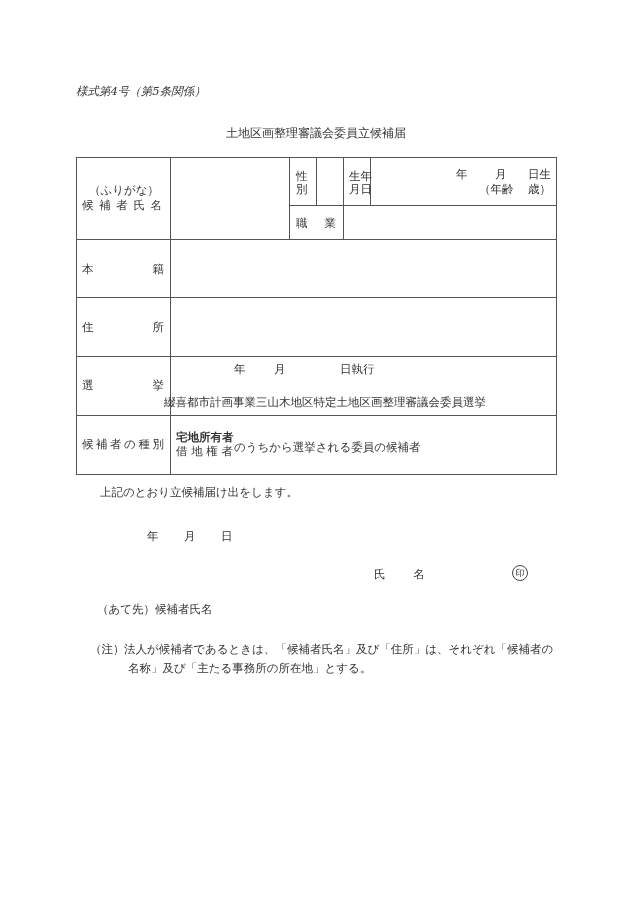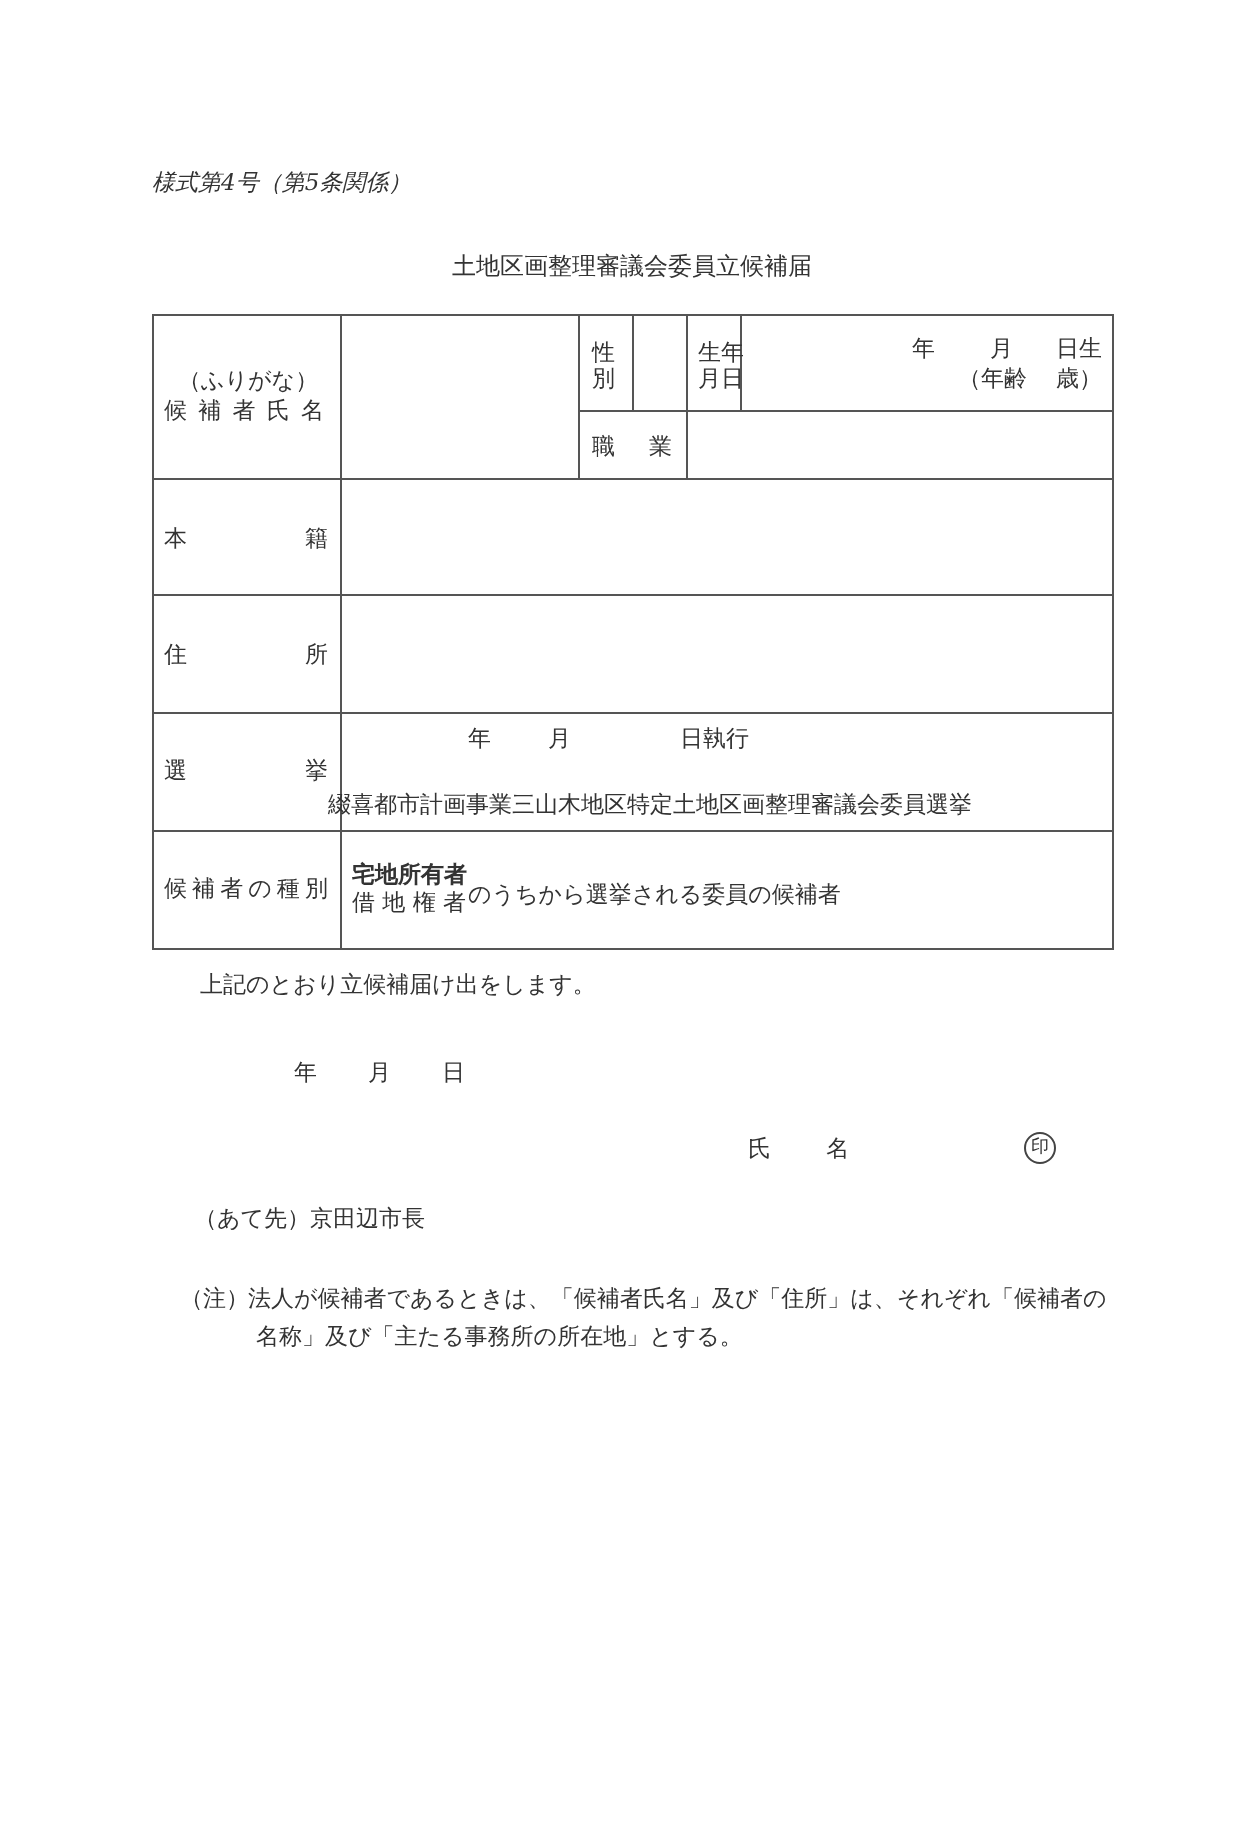--- a/index.html
+++ b/index.html
@@ -126,17 +126,17 @@
 
 <div class="abs" style="left:374px;top:567px;">
   <span>氏</span>
   <span style="margin-left:24px;">名</span>
 </div>
 <div class="abs" style="left:420px;top:562px;width:90px;height:20px;"></div>
 <div class="abs" style="left:512px;top:565px;">
   <span class="seal">印</span>
 </div>
 
-<div class="abs" style="left:97px;top:602px;">（あて先）京田辺市長</div>
+<div class="abs" style="left:97px;top:602px;">（あて先）候補者氏名</div>
 
 <div class="abs" style="left:90px;top:642px;">（注）</div>
 <div class="abs" style="left:124px;top:642px;text-align:center;">法人が候補者であるときは、「候補者氏名」及び「住所」は、それぞれ「候補者の</div>
 <div class="abs" style="left:128px;top:661px;">名称」及び「主たる事務所の所在地」とする。</div>
 
 </body></html>

